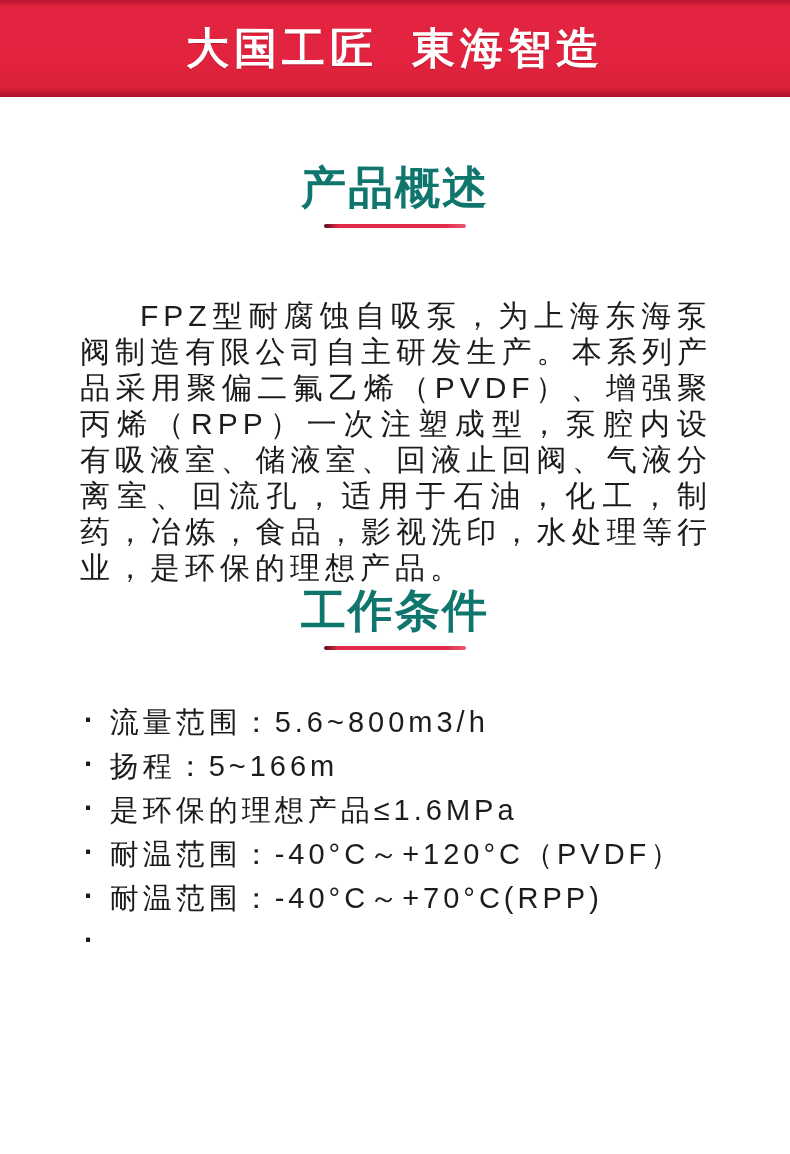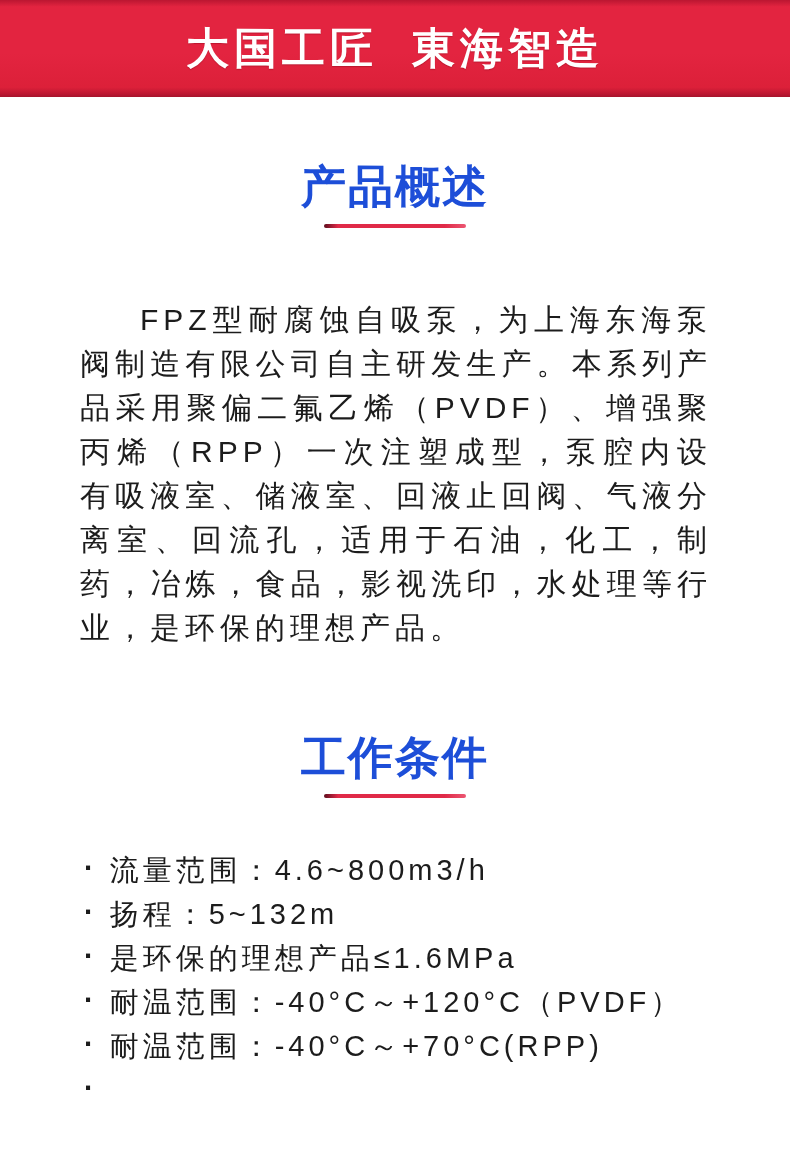--- a/index.html
+++ b/index.html
@@ -33,44 +33,43 @@
   .banner-title {
     color: #ffffff;
     font-size: 43px;
     font-weight: bold;
     letter-spacing: 5px;
     white-space: pre;
     text-shadow: 0 1px 1px rgba(120,0,20,0.35);
   }
   .section { text-align: center; }
   .section-overview { margin-top: 66px; }
-  .section-conditions { margin-top: 84px; }
+  .section-conditions { }
   .section-title {
     font-size: 45px;
     font-weight: bold;
-    color: #1d4ed8;
+    color: #0f766e;
     letter-spacing: 2px;
     line-height: 1.1;
-    font-family: Liberation Serif, serif;
   }
   .title-underline {
     width: 142px;
     height: 4px;
     margin: 11px auto 0 auto;
     border-radius: 2px;
     background: linear-gradient(90deg,
       #5e0d1d 0%,
       var(--accent, #e02a48) 10%,
       var(--accent, #e02a48) 85%,
       #ec5672 100%);
   }
   .overview-paragraph {
     margin: 70px 78px 0 80px;
     font-size: 30px;
-    line-height: 44px;
+    line-height: 36px;
     color: var(--text, #1c1c1c);
     letter-spacing: 5px;
     text-align: justify;
     text-justify: inter-character;
     text-indent: 2em;
   }
   .cond-list {
     list-style: none;
     margin: 50px 60px 0 84px;
     padding: 0;
@@ -107,25 +106,25 @@
     <p class="overview-paragraph">FPZ型耐腐蚀自吸泵，为上海东海泵阀制造有限公司自主研发生产。本系列产品采用聚偏二氟乙烯（PVDF）、增强聚丙烯（RPP）一次注塑成型，泵腔内设有吸液室、储液室、回液止回阀、气液分离室、回流孔，适用于石油，化工，制药，冶炼，食品，影视洗印，水处理等行业，是环保的理想产品。</p>
   </div>
 
   <div class="section section-conditions">
     <div class="section-title">工作条件</div>
     <div class="title-underline"></div>
 
     <ul class="cond-list">
       <li class="cond-item">
         <span class="bullet-dot">·</span>
-        <span>流量范围：4.6~800m3/h</span>
+        <span>流量范围：5.6~800m3/h</span>
       </li>
       <li class="cond-item">
         <span class="bullet-dot">·</span>
-        <span>扬程：5~132m</span>
+        <span>扬程：5~166m</span>
       </li>
       <li class="cond-item">
         <span class="bullet-dot">·</span>
         <span>是环保的理想产品≤1.6MPa</span>
       </li>
       <li class="cond-item">
         <span class="bullet-dot">·</span>
         <span>耐温范围：-40°C～+120°C（PVDF）</span>
       </li>
       <li class="cond-item">

